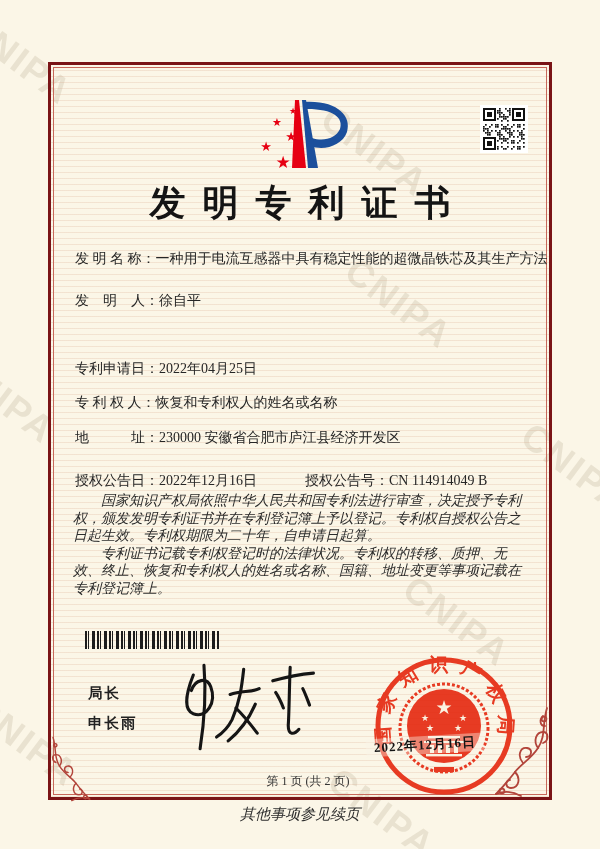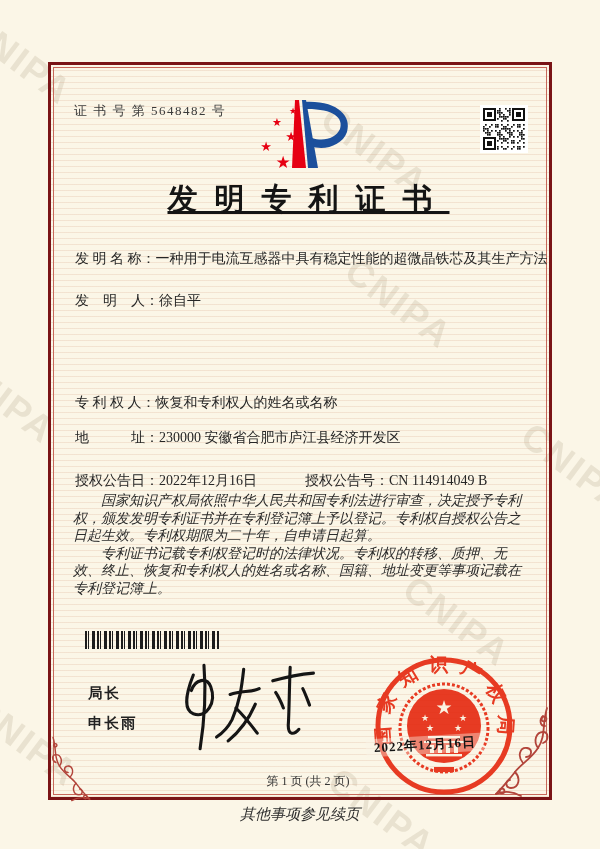--- a/index.html
+++ b/index.html
@@ -7,22 +7,22 @@
   .page{position:relative;width:600px;height:849px;overflow:hidden;background:#fbf6e7;}
   .abs{position:absolute;}
   .wm{position:absolute;font-family:"Liberation Sans","DejaVu Sans",sans-serif;font-weight:bold;
       font-size:37px;letter-spacing:2px;color:rgba(147,128,96,0.17);transform:rotate(37deg);
       transform-origin:left top;white-space:nowrap;z-index:1;}
   .frame{position:absolute;left:48px;top:62px;width:504px;height:738px;box-sizing:border-box;
       border:3px solid #7a1416;z-index:2;
       background:repeating-linear-gradient(0deg,rgba(210,150,118,0.20) 0 1px,rgba(0,0,0,0) 1px 6px);}
   .frame-inner{position:absolute;inset:2px;border:1px solid #c8685a;pointer-events:none;}
   .cert-no{position:absolute;left:74px;top:102px;font-size:13px;letter-spacing:1.5px;color:#3a3a3a;z-index:3;}
-  .title{position:absolute;left:0;top:179px;width:600px;text-align:center;font-size:30px;font-weight:bold;
-      color:#141414;letter-spacing:17px;text-indent:17px;z-index:3;text-decoration:underline;}
+  .title{position:absolute;left:0;top:179px;width:600px;text-align:center;font-size:36px;font-weight:bold;
+      color:#141414;letter-spacing:17px;text-indent:17px;z-index:3;}
   .frow{position:absolute;left:75px;font-size:14px;font-weight:normal;color:#262626;white-space:nowrap;z-index:3;}
   .frow .lab{display:inline-block;}
   .paras{position:absolute;left:73px;top:492px;width:457px;z-index:3;}
   .paras p{margin:0;font-size:14px;line-height:17.6px;text-indent:2em;color:#2b2b2b;
       font-style:italic;font-weight:500;}
   .barcode{position:absolute;left:85px;top:631px;width:135px;height:18px;z-index:3;
       background:repeating-linear-gradient(90deg,#1c1c1c 0 2px,rgba(0,0,0,0) 2px 3.5px,#1c1c1c 3.5px 4.5px,rgba(0,0,0,0) 4.5px 7.5px,#1c1c1c 7.5px 10.5px,rgba(0,0,0,0) 10.5px 12px);}
   .director{position:absolute;left:88px;font-size:14.5px;font-weight:bold;color:#222;z-index:3;letter-spacing:2px;}
   .page-info{position:absolute;left:48px;top:773px;width:504px;text-align:center;font-size:12px;color:#333;z-index:3;margin-left:8px;}
   .foot-note{position:absolute;left:48px;top:805px;width:504px;text-align:center;font-size:15px;
@@ -67,21 +67,20 @@
       <path d="M53,2 C48,18 52,30 44,42 C37,53 27,58 21,66 C14,75 10,80 2,88"></path>
       <path d="M44,42 C39,35 42,26 49,26 C55,26 55,35 49,37"></path>
       <path d="M29,57 C23,50 26,41 33,42 C39,43 38,51 32,51"></path>
       <path d="M21,66 C27,72 25,82 17,82 C11,82 11,74 16,74"></path>
       <path d="M2,88 C12,84 20,86 27,90"></path>
       <circle cx="50" cy="13" r="2.4"></circle>
       <circle cx="8" cy="85" r="2.4"></circle>
     </g>
   </svg>
 
-  <div class="cert-no">证 书 号 第 5648482 号</div>
 
   <svg class="abs" style="left:247px;top:96px;z-index:3;" width="108" height="80" viewBox="0 0 108 80">
     <path d="M57,6 C90,4 105,20 100,36 C95,50 77,55 63,50 L65,42 C77,46 89,42 93,33 C97,21 85,12 56,13 Z" fill="#1c4f9c"></path>
     <polygon points="55,4 59,4 71,72 61,72" fill="#1c4f9c"></polygon>
     <polygon points="48,4 52,4 59,72 45,72" fill="#e60012"></polygon>
     <g fill="#e60012" text-anchor="middle" font-family="'DejaVu Sans',sans-serif">
       <text x="46" y="18" font-size="9">★</text>
       <text x="30" y="30" font-size="11">★</text>
       <text x="44" y="45" font-size="13">★</text>
       <text x="19" y="55" font-size="13">★</text>
@@ -233,20 +232,23 @@
   </svg>
 
   <div class="title">发明专利证书</div>
 
   <div class="frow" style="top:250px;">
     <span class="lab">发 明 名 称：</span><span>一种用于电流互感器中具有稳定性能的超微晶铁芯及其生产方法</span>
   </div>
   <div class="frow" style="top:292px;">
     <span class="lab">发　明　人：</span><span>徐自平</span>
   </div>
+  <div class="frow" style="top:360px;">
+    <span class="lab">专利申请日：</span><span>2022年04月25日</span>
+  </div>
   <div class="frow" style="top:394px;">
     <span class="lab">专 利 权 人：</span><span>恢复和专利权人的姓名或名称</span>
   </div>
   <div class="frow" style="top:429px;">
     <span class="lab">地　　　址：</span><span>230000 安徽省合肥市庐江县经济开发区</span>
   </div>
   <div class="frow" style="top:472px;width:460px;">
     <span class="lab">授权公告日：</span><span>2022年12月16日</span>
     <span class="abs" style="left:230px;">
       <span class="lab">授权公告号：</span><span>CN 114914049 B</span>

